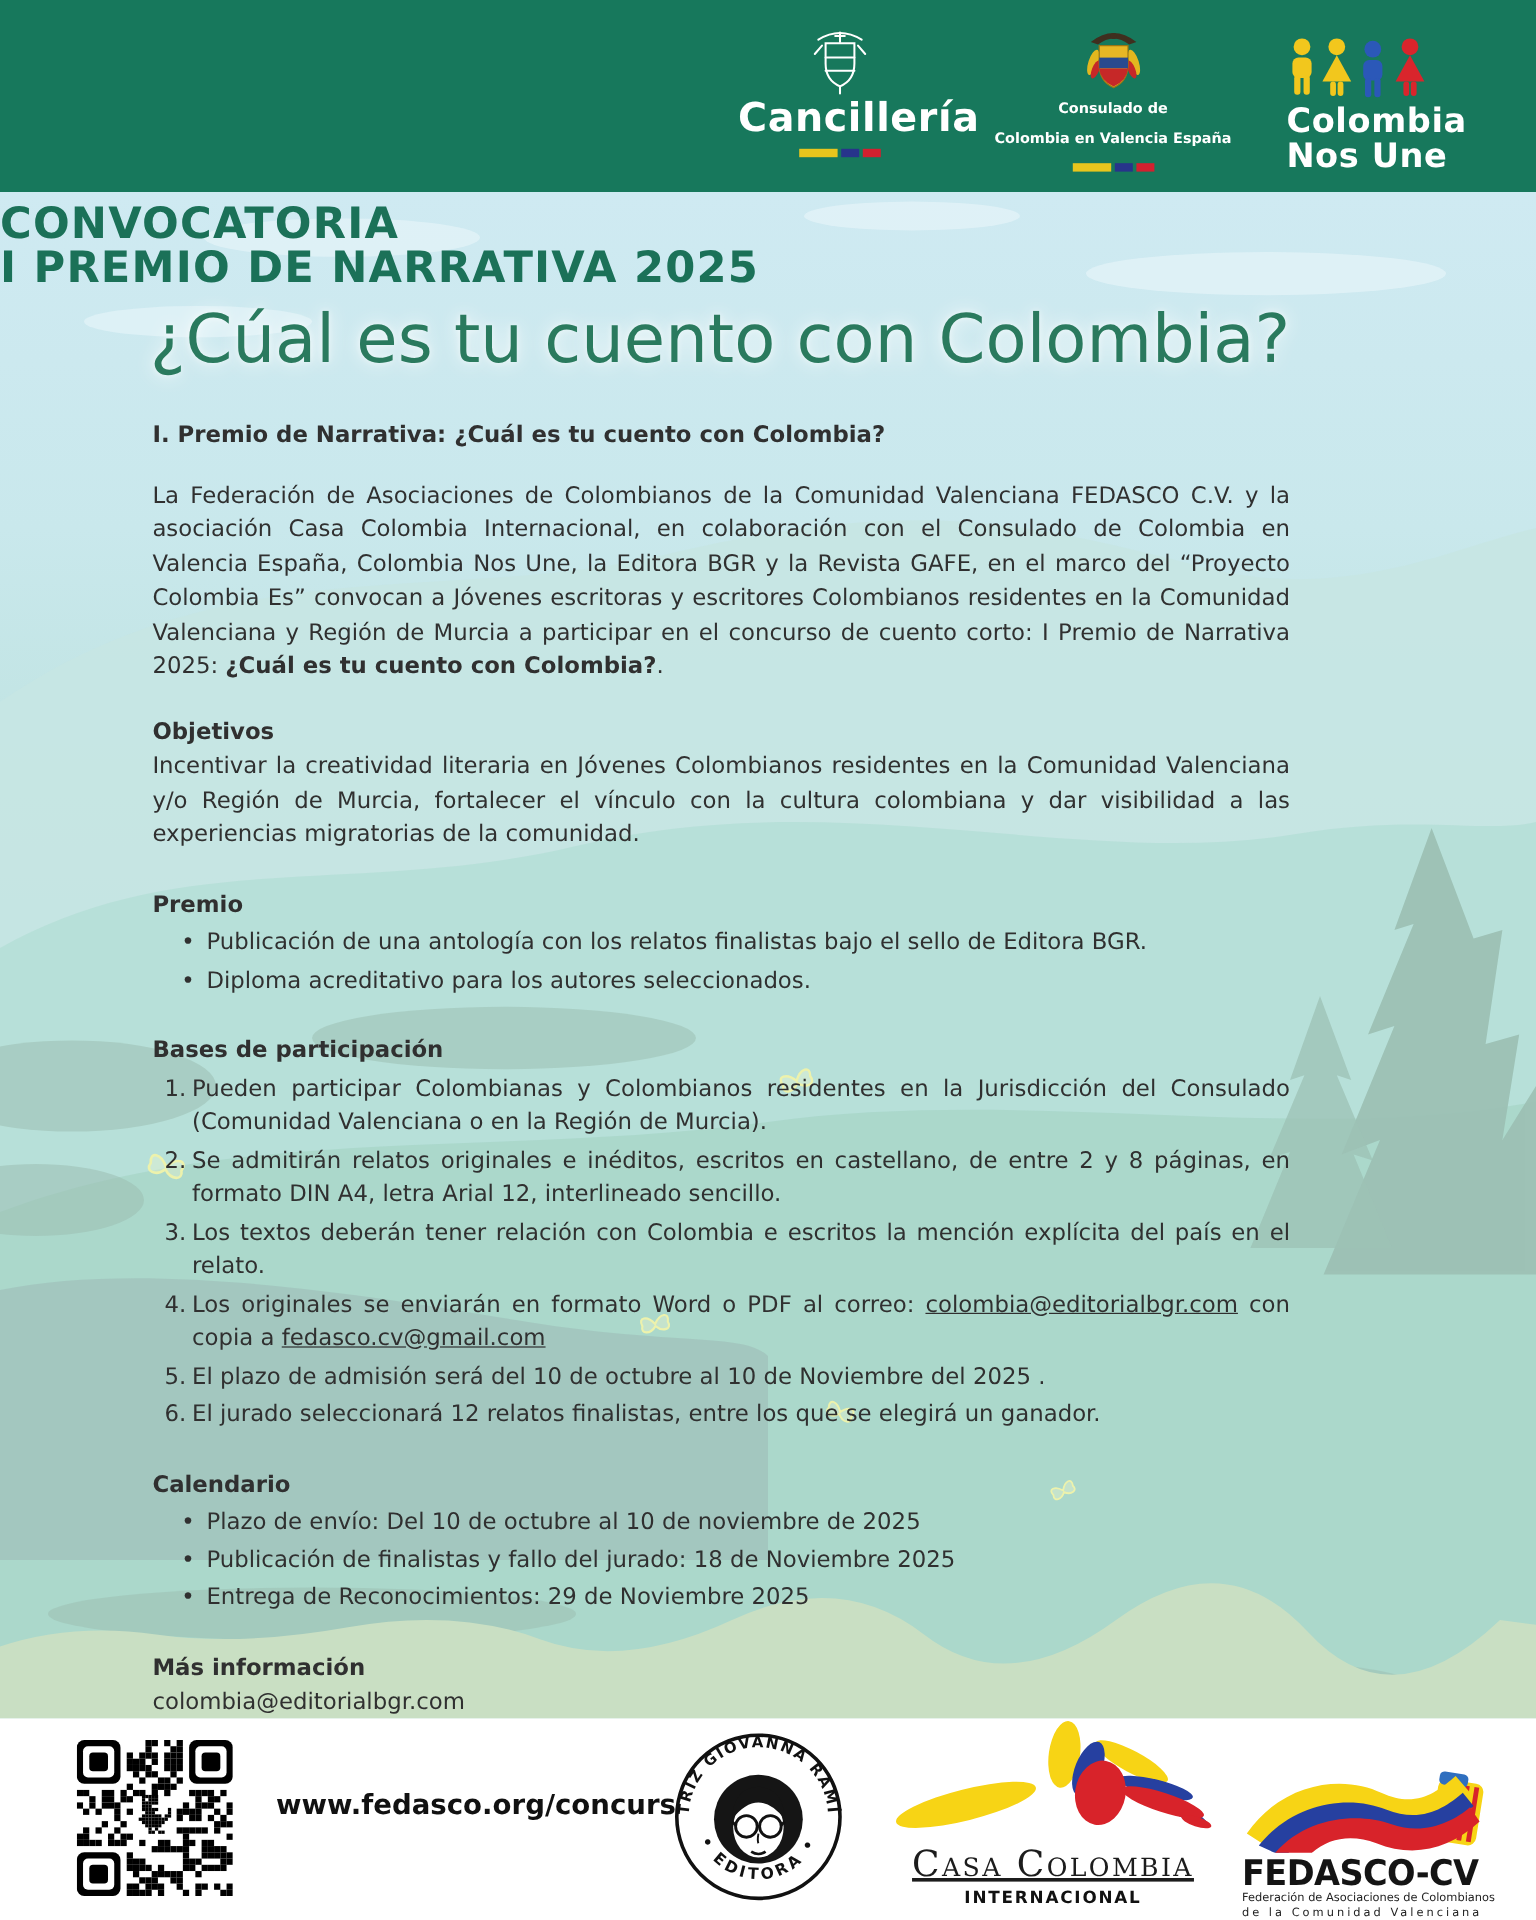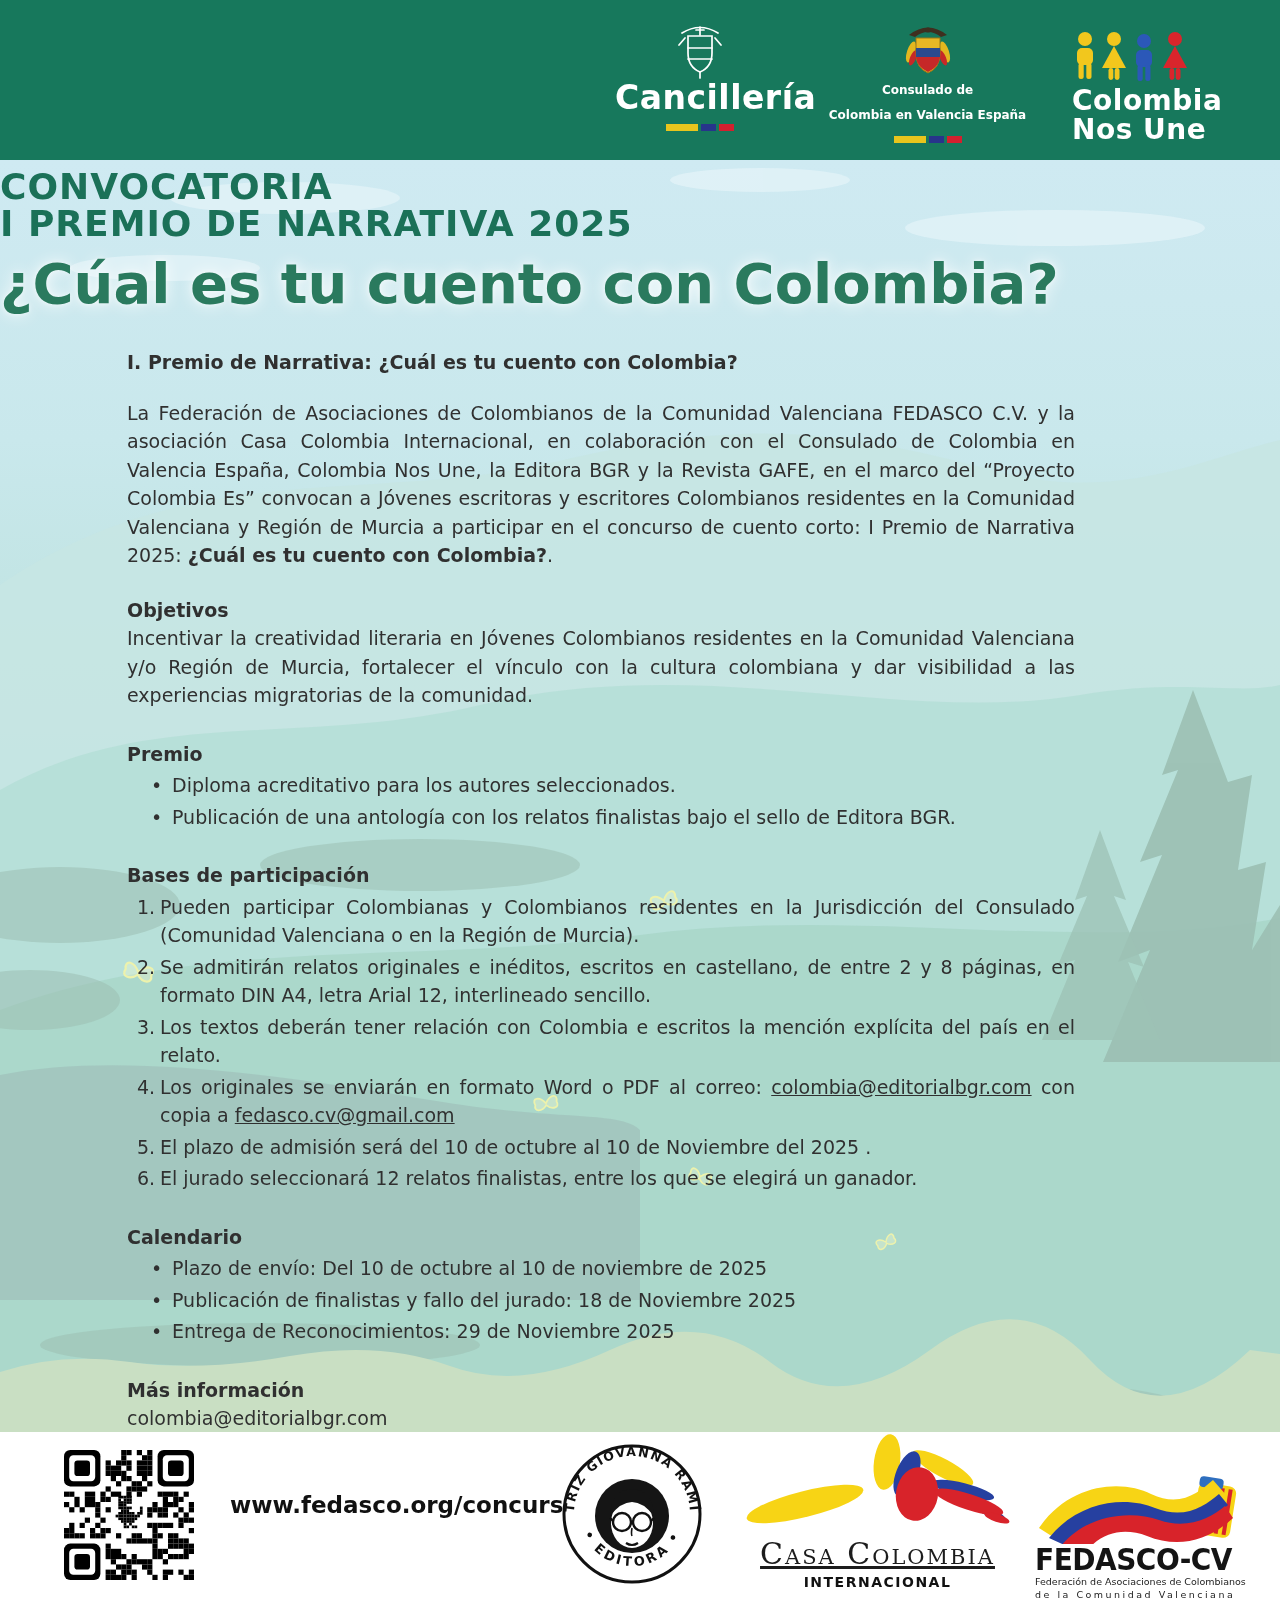--- a/index.html
+++ b/index.html
@@ -17,22 +17,22 @@
   .hdr-label-med{font-size:12px;font-weight:700;line-height:25px;}
   .flagbar{display:inline-flex;gap:3px;margin-top:6px;height:7px;}
   .flagbar .y{width:32px;background:#e8c51d;}
   .flagbar .b{width:15px;background:#27348b;}
   .flagbar .r{width:15px;background:#d3202f;}
   .nosune-text{font-size:28px;font-weight:700;line-height:29px;letter-spacing:.5px;text-align:left;}
 
   
   .kickers{position:absolute;top:168px;left:0;width:1200px;text-align:left;z-index:2;
     color:#1b7158;font-weight:700;font-size:36px;line-height:37px;letter-spacing:1px;}
-  .maintitle{position:absolute;top:252px;left:0;width:1200px;text-align:left;z-index:2;
-    color:#2a7a5e;font-weight:700;font-size:56px;line-height:64px;letter-spacing:0;
+  .maintitle{position:absolute;top:252px;left:0;width:1200px;text-align:center;z-index:2;
+    color:#2a7a5e;font-weight:400;font-size:56px;line-height:64px;letter-spacing:0;
     text-shadow:0 0 16px rgba(255,255,255,.95),0 0 5px rgba(255,255,255,.6);}
 
   
   .content{position:absolute;left:127px;top:348px;width:948px;z-index:2;
     font-size:19px;line-height:28.5px;text-align:justify;}
   .sec-h{font-weight:700;text-align:left;margin:0;}
   .intro-h{margin-bottom:22px;}
   .para{margin:0;}
   .mt26{margin-top:26px;}
   .mt30{margin-top:30px;}
@@ -206,22 +206,22 @@
 
   <p class="sec-h intro-h">I. Premio de Narrativa: ¿Cuál es tu cuento con Colombia?</p>
 
   <p class="para"><span>La Federación de Asociaciones de Colombianos de la Comunidad Valenciana FEDASCO C.V. y la asociación Casa Colombia Internacional, en colaboración con el Consulado de Colombia en Valencia España, Colombia Nos Une, la Editora BGR y la Revista GAFE, en el marco del “Proyecto Colombia Es” convocan a Jóvenes escritoras y escritores Colombianos residentes en la Comunidad Valenciana y Región de Murcia  a participar en el concurso de cuento corto: I Premio de Narrativa 2025: </span><span class="b">¿Cuál es tu cuento con Colombia?</span><span>.</span></p>
 
   <p class="sec-h mt26">Objetivos</p>
   <p class="para">Incentivar la creatividad literaria en Jóvenes Colombianos residentes en la Comunidad Valenciana y/o Región de Murcia, fortalecer el vínculo con la cultura colombiana y dar visibilidad a las experiencias migratorias de la comunidad.</p>
 
   <p class="sec-h mt30">Premio</p>
   <ul class="dots">
+    <li>Publicación de una antología con los relatos finalistas bajo el sello de Editora BGR.</li>
     <li>Diploma acreditativo para los autores seleccionados.</li>
-    <li>Publicación de una antología con los relatos finalistas bajo el sello de Editora BGR.</li>
   </ul>
 
   <p class="sec-h mt30">Bases de participación</p>
   <ol class="nums">
     <li>Pueden participar Colombianas y Colombianos residentes en la Jurisdicción del Consulado (Comunidad Valenciana o en la Región de Murcia).</li>
     <li>Se admitirán relatos originales e inéditos, escritos en castellano, de entre 2 y 8 páginas, en formato DIN A4, letra Arial 12, interlineado sencillo.</li>
     <li>Los textos deberán tener relación con Colombia e escritos la mención explícita del país en el relato.</li>
     <li><span>Los originales se enviarán en formato Word o PDF al correo: </span><a class="doclink" href="#">colombia@editorialbgr.com</a><span> con copia a </span><a class="doclink" href="#">fedasco.cv@gmail.com</a>
     </li>
     <li>El plazo de admisión será del 10 de octubre al 10 de Noviembre del 2025 .</li>

